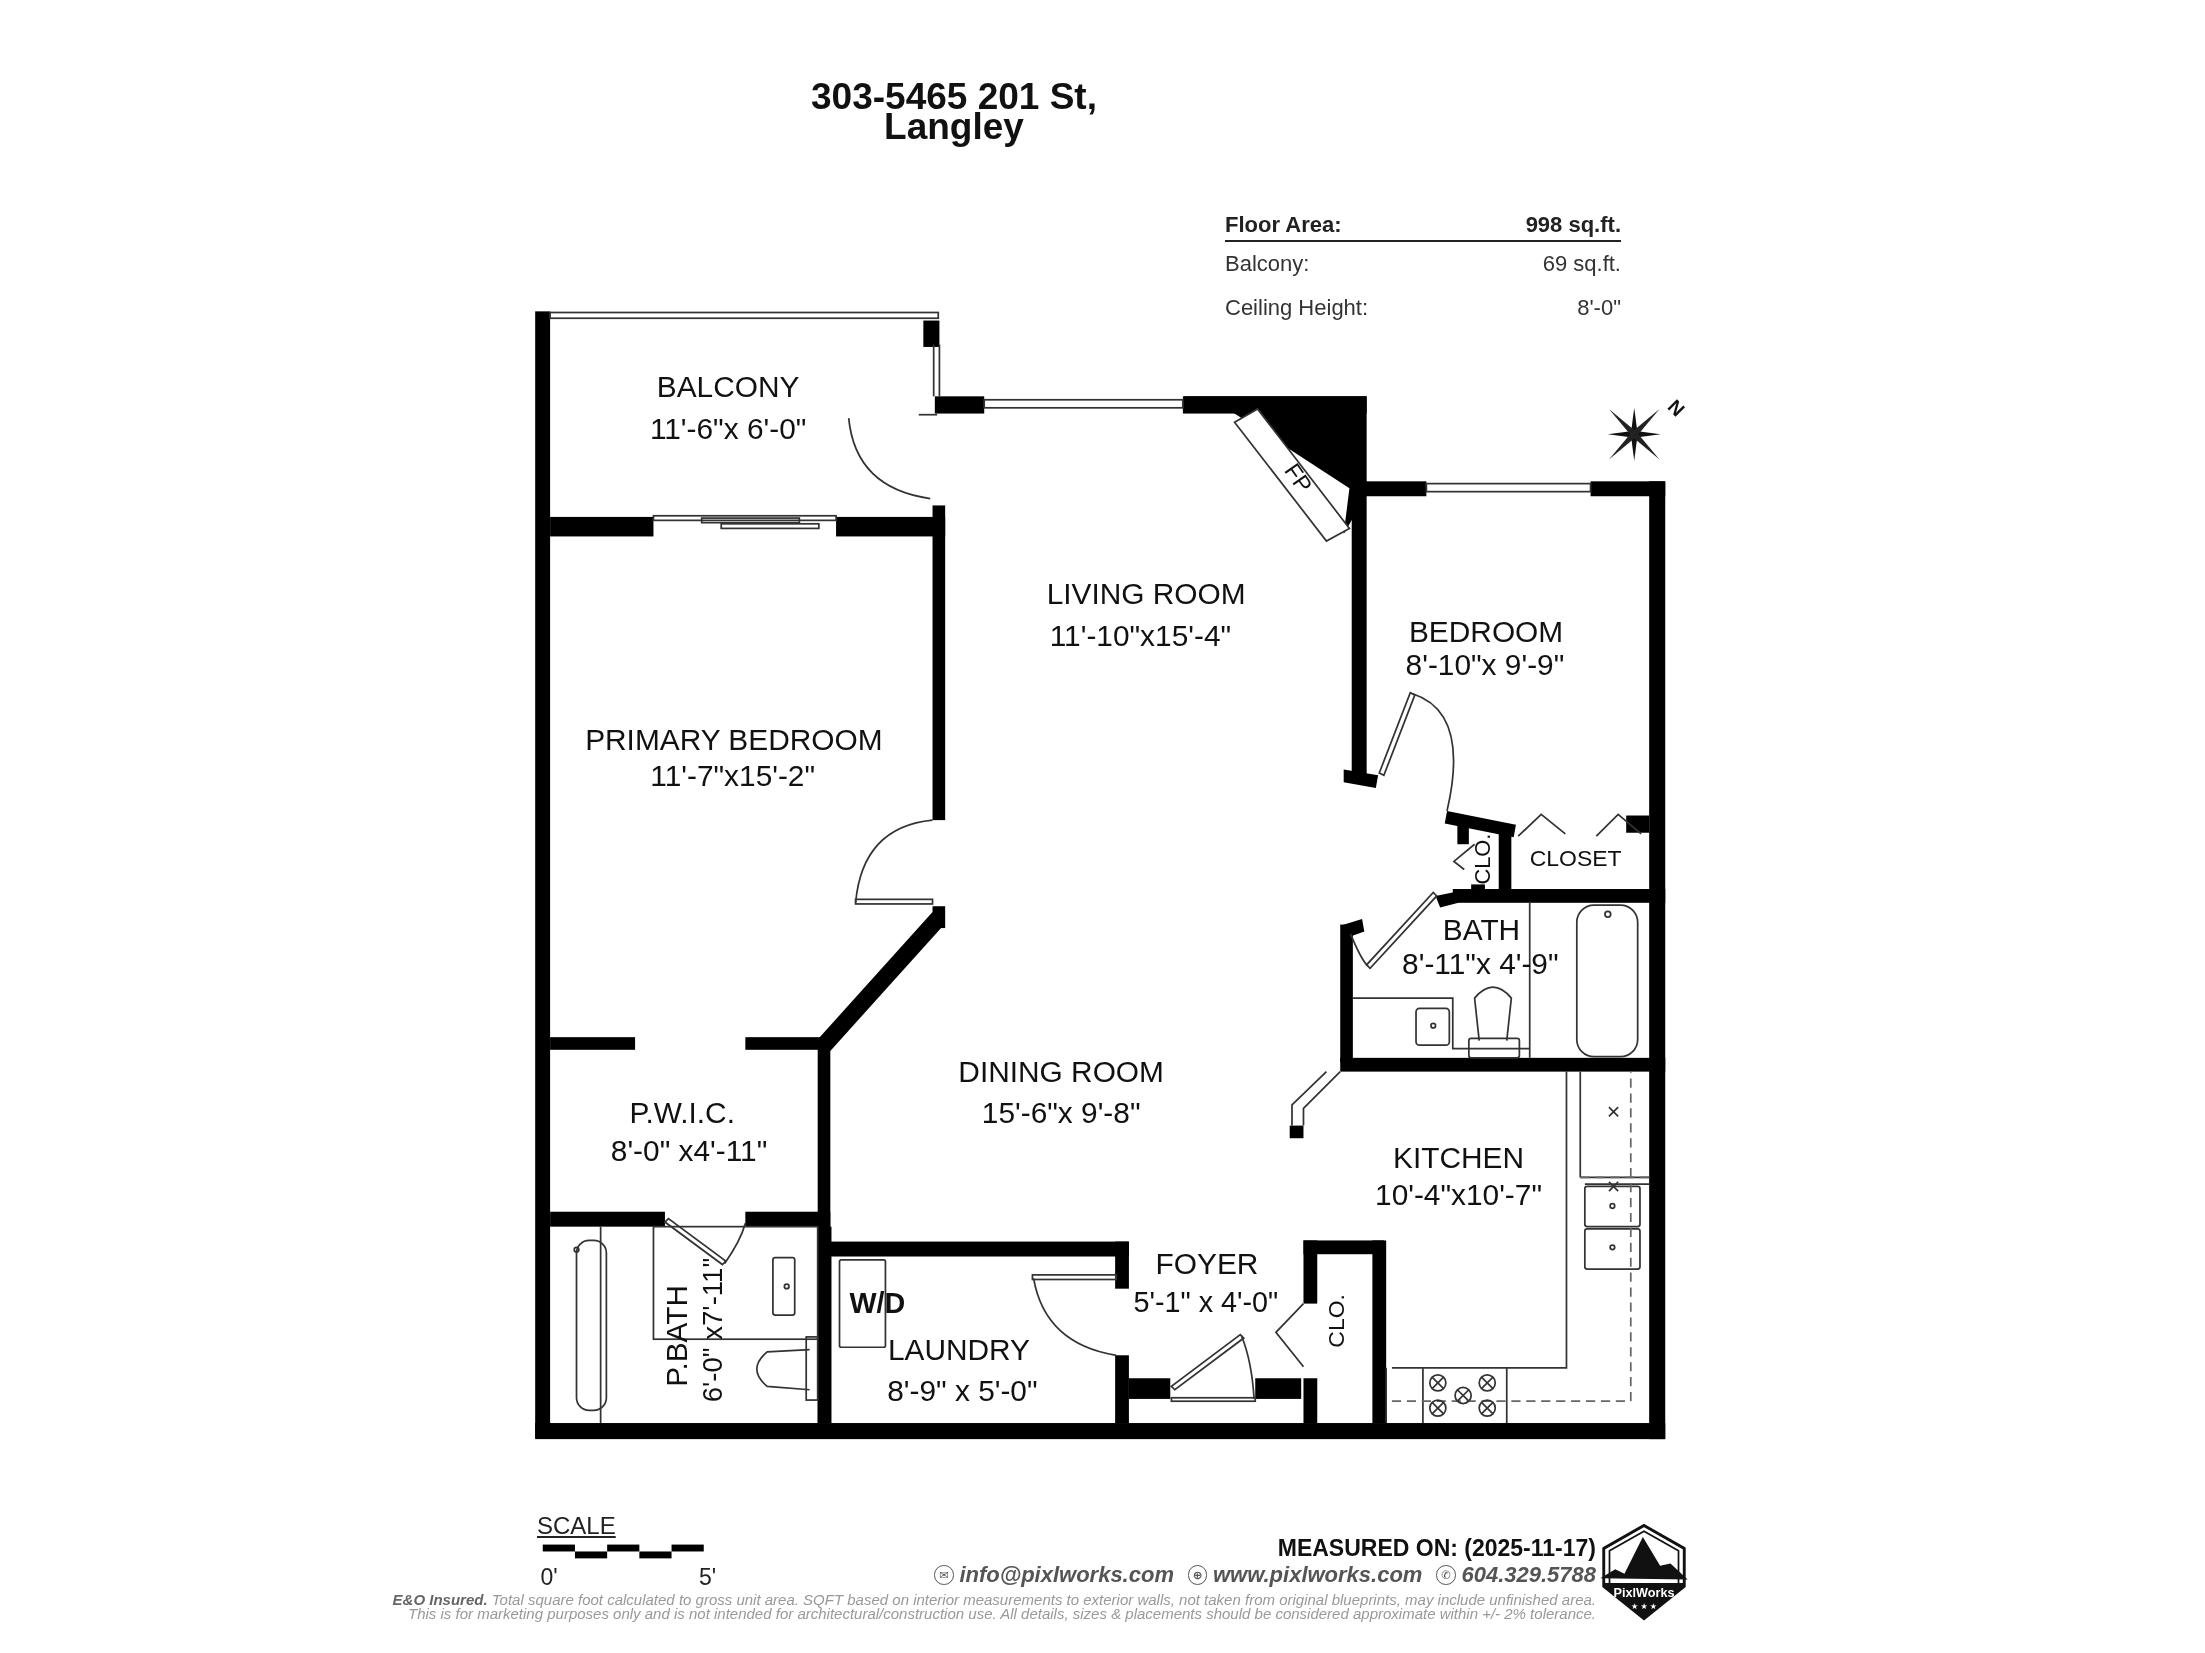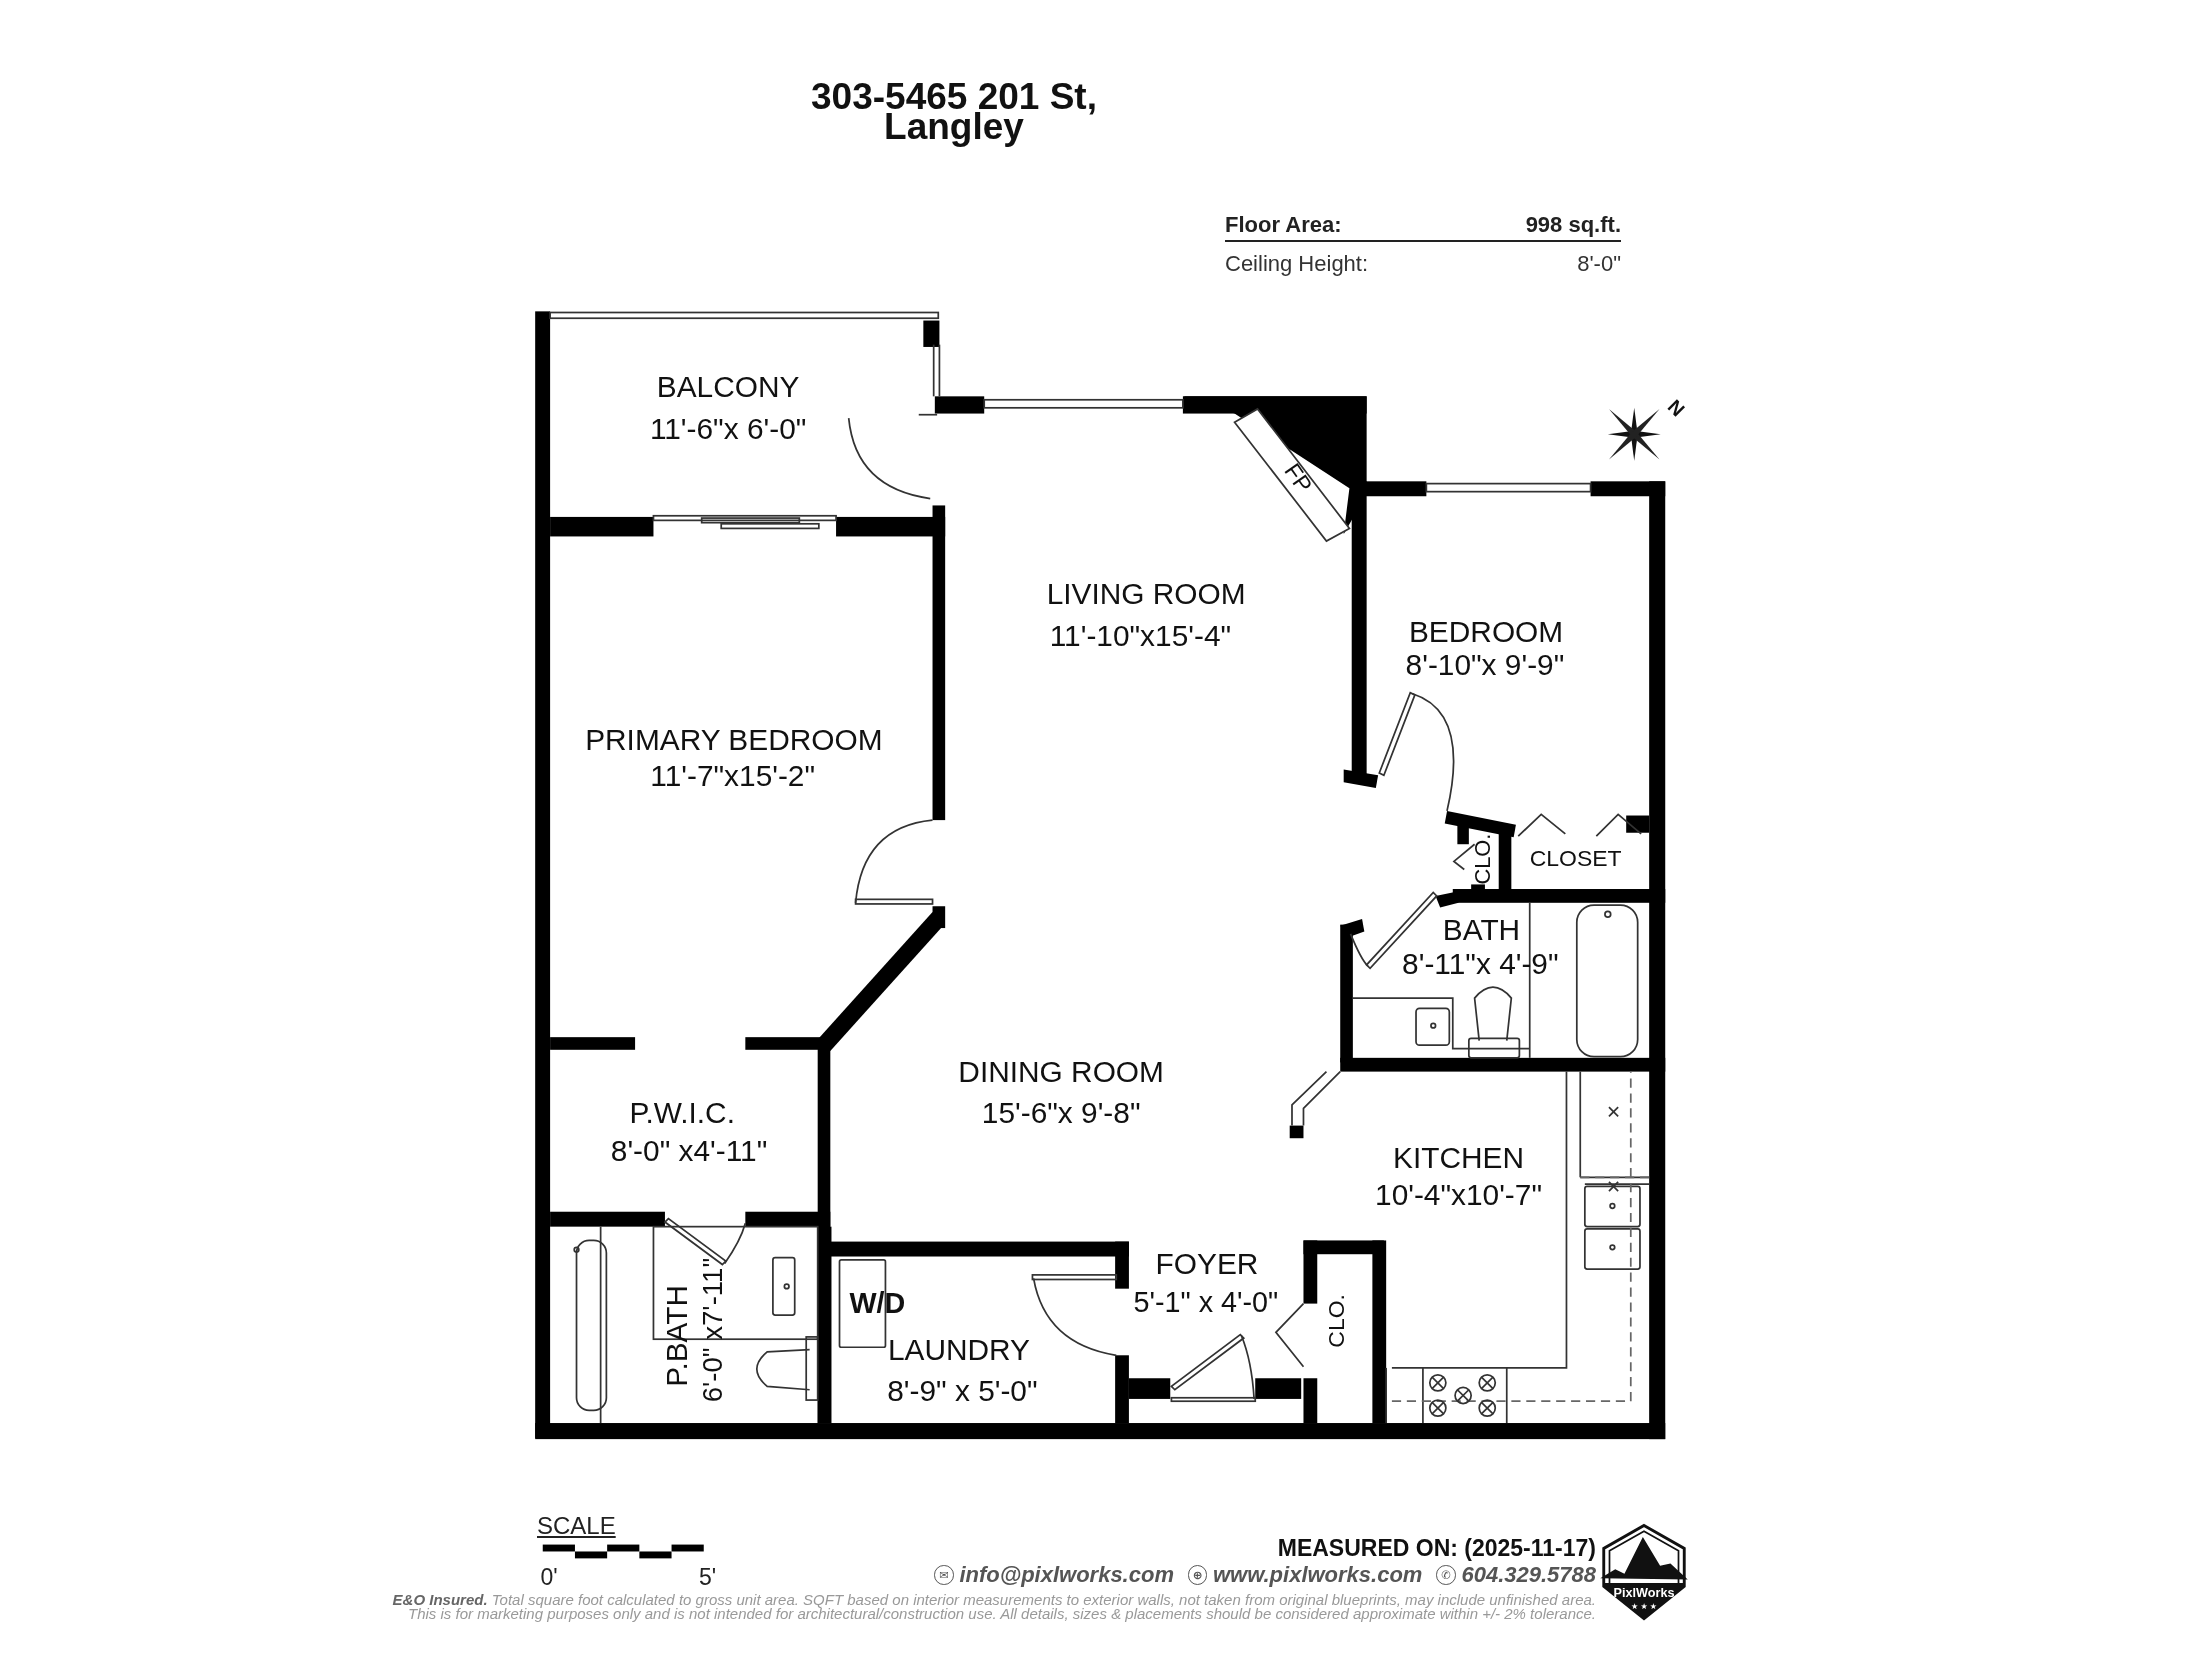--- a/index.html
+++ b/index.html
@@ -33,20 +33,24 @@
 
 <div class="abs title title1">303-5465 201 St,</div>
 <div class="abs title title2">Langley</div>
 
 <div class="abs stats">
   <div class="row main">
     <span>Floor Area:</span>
     <span>998 sq.ft.</span>
   </div>
   <div class="row">
+    <span>Balcony:</span>
+    <span>69 sq.ft.</span>
+  </div>
+  <div class="row">
     <span>Ceiling Height:</span>
     <span>8'-0"</span>
   </div>
 </div>
 
 <svg class="plan" width="2205" height="1654" viewBox="0 0 3840 2880" xmlns="http://www.w3.org/2000/svg">
   <g fill="#000" stroke="none">
 
     <rect x="932" y="542" width="26" height="1962"></rect>
 

